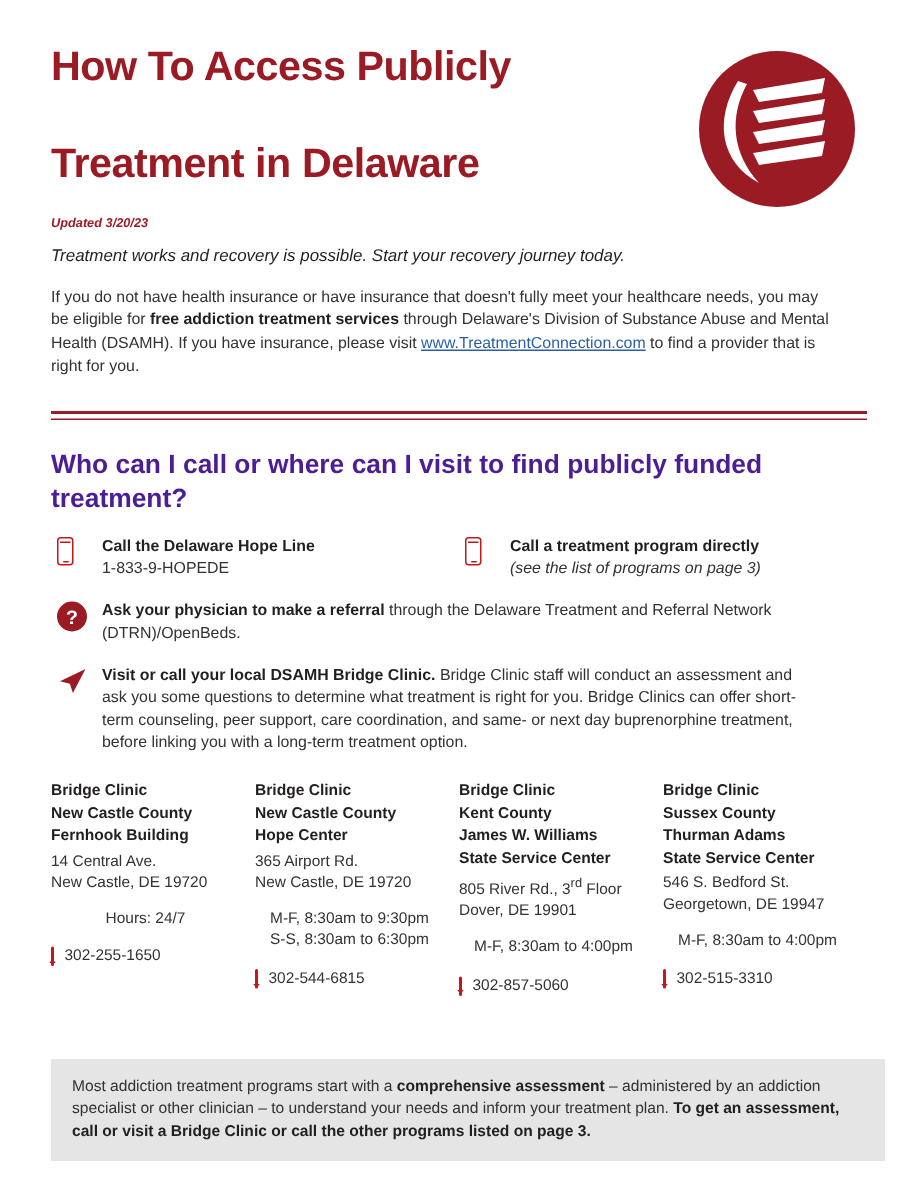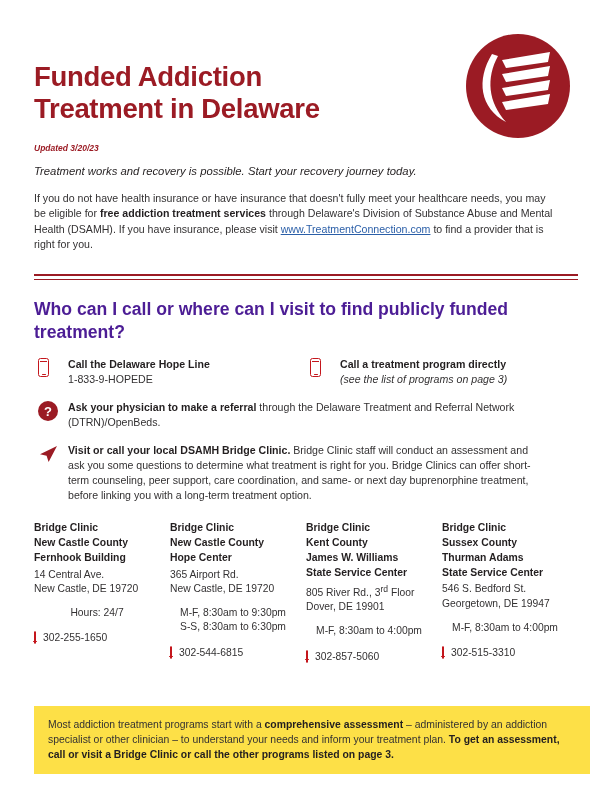--- a/index.html
+++ b/index.html
@@ -188,37 +188,37 @@
   .tel .phone-ico { width: 9px; height: 15px; border-width: 1.4px; }
   .tel .phone-ico::before { height: 9.5px; top: 1.3px; }
   .tel-num { font-size: 10.3px; color: #333132; }
 
   
   .callout {
     position: absolute;
     left: 34px;
     right: 22px;
     bottom: 18px;
-    background: #fde047;
+    background: #e5e5e5;
     padding: 11px 14px 12px 14px;
     font-size: 10.4px;
     line-height: 1.45;
     color: #333132;
   }
   .callout b { color: #231f20; }
 </style>
 </head>
 <body>
 
 <div class="page">
 
   <div class="header">
     <h1 class="title">
+      <span>How To Access Publicly</span><br>
       <br>
-      <span>Funded Addiction</span><br>
       <span>Treatment in Delaware</span>
     </h1>
     <div class="logo-wrap">
       <svg viewBox="0 0 112 112" width="112" height="112" aria-hidden="true">
         <circle cx="56" cy="56" r="52" fill="#9b1b24"></circle>
         <g fill="#ffffff">
           <path d="M40 30 L88 22 L86 32 L44 38 Z"></path>
           <path d="M40 44 L88 36 L86 46 L44 52 Z"></path>
           <path d="M40 58 L88 50 L86 60 L44 66 Z"></path>
           <path d="M40 72 L88 64 L86 74 L44 80 Z"></path>

